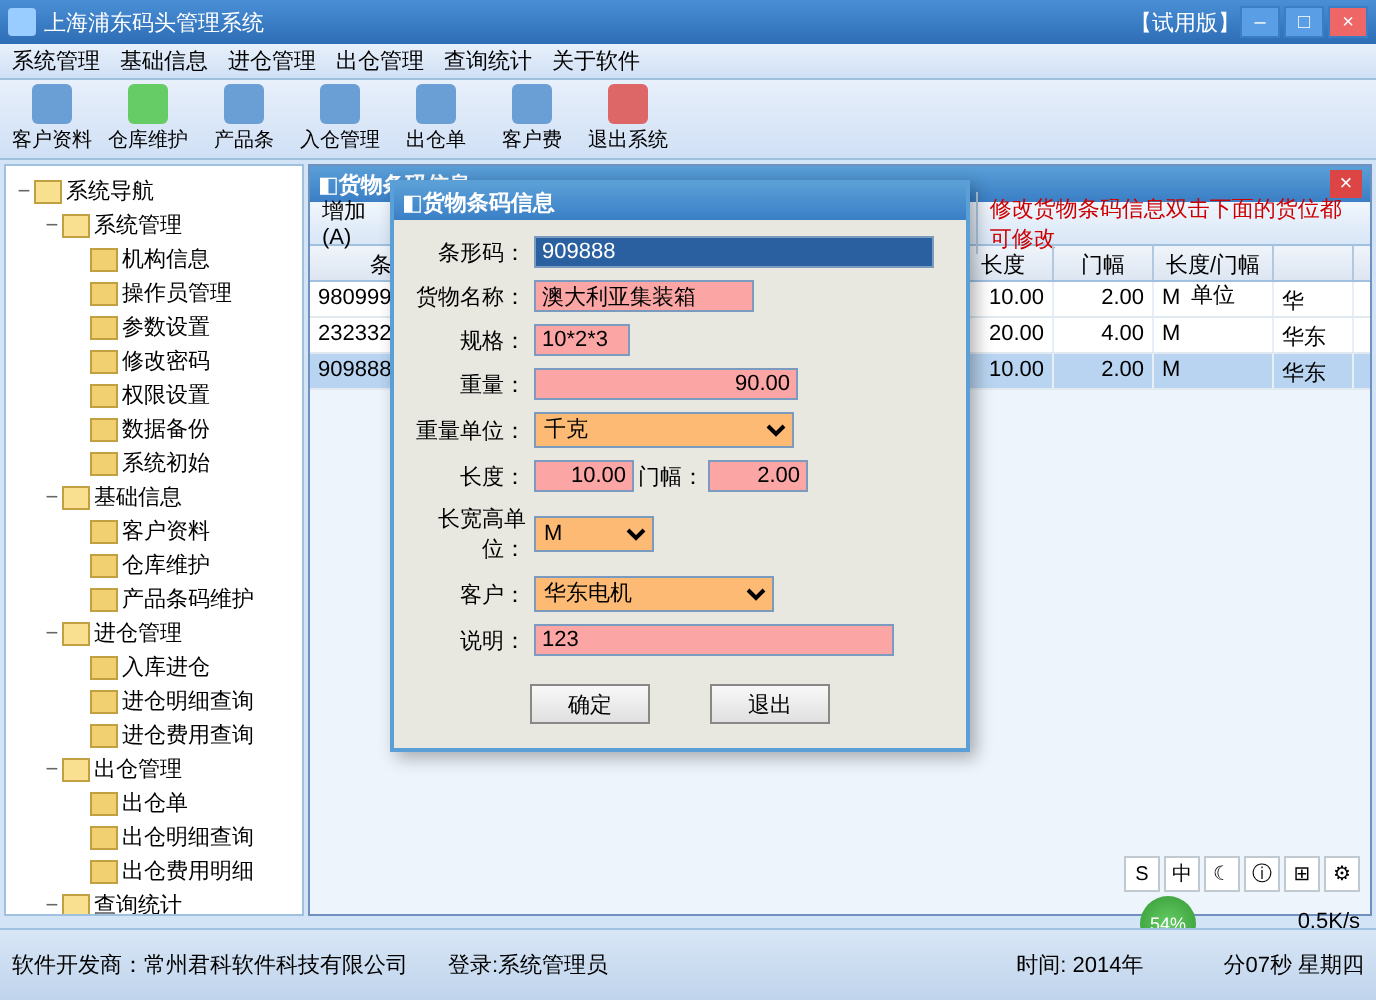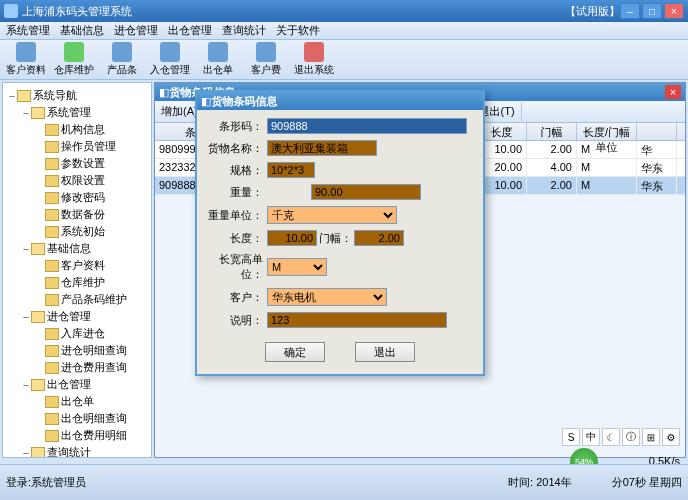--- a/index.html
+++ b/index.html
@@ -42,21 +42,21 @@
 .grow{display:flex;height:18px;border-bottom:1px solid #e0e8f0}
 .grow.sel{background:#b8d4f0}
 .grow div{border-right:1px solid #e8eef6;padding:2px 4px}
 .c1{width:72px}.c2{width:250px}.c3{width:50px;text-align:right}.c4{width:50px;text-align:right}.c5{width:60px}.c6{width:40px}
 .dialog{position:absolute;top:90px;left:195px;width:290px;background:#e8e8e0;border:2px solid #5a9fd6;box-shadow:3px 3px 8px rgba(0,0,0,.3);z-index:10}
 .dlgtitle{height:18px;background:linear-gradient(#5a9fd6,#3a7fc6);color:#fff;display:flex;align-items:center;padding:0 4px}
 .dlgtitle .t{flex:1;font-weight:bold}
 .dlgbody{padding:8px}
 .frow{display:flex;align-items:center;margin-bottom:6px}
 .flbl{width:62px;text-align:right;padding-right:4px}
-.finp{border:1px solid #7a9ac0;padding:1px 3px;height:16px;background:#a16207}
+.finp{border:1px solid #7a9ac0;padding:1px 3px;height:16px;background:#fca5a5}
 .finp.sel{background:#2a5fa0;color:#fff}
 .fsel{border:1px solid #7a9ac0;height:18px;background:#fdba74}
 .dlgbtns{display:flex;justify-content:center;gap:30px;padding:8px 0 4px}
 .dbtn{width:60px;height:20px;background:linear-gradient(#f8f8f8,#e0e0e0);border:1px solid #888;cursor:pointer}
 .widgets{position:absolute;right:8px;bottom:54px;display:flex;gap:2px}
 .wbtn{width:18px;height:18px;background:#fff;border:1px solid #c0c8d0;display:flex;align-items:center;justify-content:center;font-size:10px}
 .statusbar{position:absolute;bottom:0;left:0;right:0;height:36px;background:linear-gradient(#d8e6f6,#c0d4ec);border-top:1px solid #a0c0e0;display:flex;align-items:center;padding:0 6px;font-size:10px}
 .statusbar .sl{margin-right:20px}
 .statusbar .sr{margin-left:auto}
 .badge{position:absolute;right:90px;bottom:24px;width:28px;height:28px;background:radial-gradient(#6c6,#393);border-radius:50%;color:#fff;display:flex;align-items:center;justify-content:center;font-size:9px}
@@ -140,26 +140,26 @@
           <span>操作员管理</span>
         </div>
         <div class="tnode l2">
           <span class="exp"></span>
           <span class="fic"></span>
           <span>参数设置</span>
         </div>
         <div class="tnode l2">
           <span class="exp"></span>
           <span class="fic"></span>
+          <span>修改密码</span>
+        </div>
+        <div class="tnode l2">
+          <span class="exp"></span>
+          <span class="fic"></span>
           <span>权限设置</span>
-        </div>
-        <div class="tnode l2">
-          <span class="exp"></span>
-          <span class="fic"></span>
-          <span>修改密码</span>
         </div>
         <div class="tnode l2">
           <span class="exp"></span>
           <span class="fic"></span>
           <span>数据备份</span>
         </div>
         <div class="tnode l2">
           <span class="exp"></span>
           <span class="fic"></span>
           <span>系统初始</span>
@@ -239,20 +239,21 @@
         <div class="x">×</div>
       </div>
       <div class="childtoolbar">
         <div class="ctbtn">增加(A)</div>
         <div class="ctbtn">删除(D)</div>
         <div class="ctbtn">排序(S)</div>
         <div class="ctbtn">检索(Q)</div>
         <div class="ctbtn">导出到EXCEL</div>
         <div class="ctbtn">导入</div>
         <div class="ctbtn">退出(T)</div>
+        <span class="hint">  修改货物条码信息双击下面的货位都可修改</span>
       </div>
       <div class="gridhdr">
         <div class="c1">条</div>
           <div class="c2"></div>
           <div class="c3">长度</div>
           <div class="c4">门幅</div>
           <div class="c5">长度/门幅单位</div>
           <div class="c6"></div>
       </div>
       <div class="gridrows" id="gridrows">
@@ -298,21 +299,21 @@
     <div class="frow">
         <span class="flbl">货物名称：</span>
         <input class="finp" style="width: 110px;" value="澳大利亚集装箱">
       </div>
     <div class="frow">
         <span class="flbl">规格：</span>
         <input class="finp" style="width: 48px;" value="10*2*3">
       </div>
     <div class="frow">
         <span class="flbl">重量：</span>
-        <input class="finp" style="width: 110px;  margin-left: 44px;" value="90.00">
+        <input class="finp" style="width: 132px; text-align: right;" value="90.00">
       </div>
     <div class="frow">
         <span class="flbl">重量单位：</span>
         <select class="fsel" style="width:130px"><option>千克</option></select>
       </div>
     <div class="frow">
         <span class="flbl">长度：</span>
         <input class="finp" style="width: 50px; text-align: right;" value="10.00">
         <span style="padding:0 2px">门幅：</span>
         <input class="finp" style="width: 50px; text-align: right;" value="2.00">
@@ -345,16 +346,17 @@
   <div class="wbtn">⚙</div>
 </div>
 
 <div class="badge">54%</div>
 <div class="netspeed">
   <div>0.5K/s</div>
     <div>0.4K/s</div>
 </div>
 
 <div class="statusbar">
+  <span class="sl">软件开发商：常州君科软件科技有限公司</span>
   <span>登录:系统管理员</span>
   <span class="sr">时间: 2014年</span>
   <span style="margin-left:40px">分07秒  星期四</span>
 </div>
 
 </body></html>

